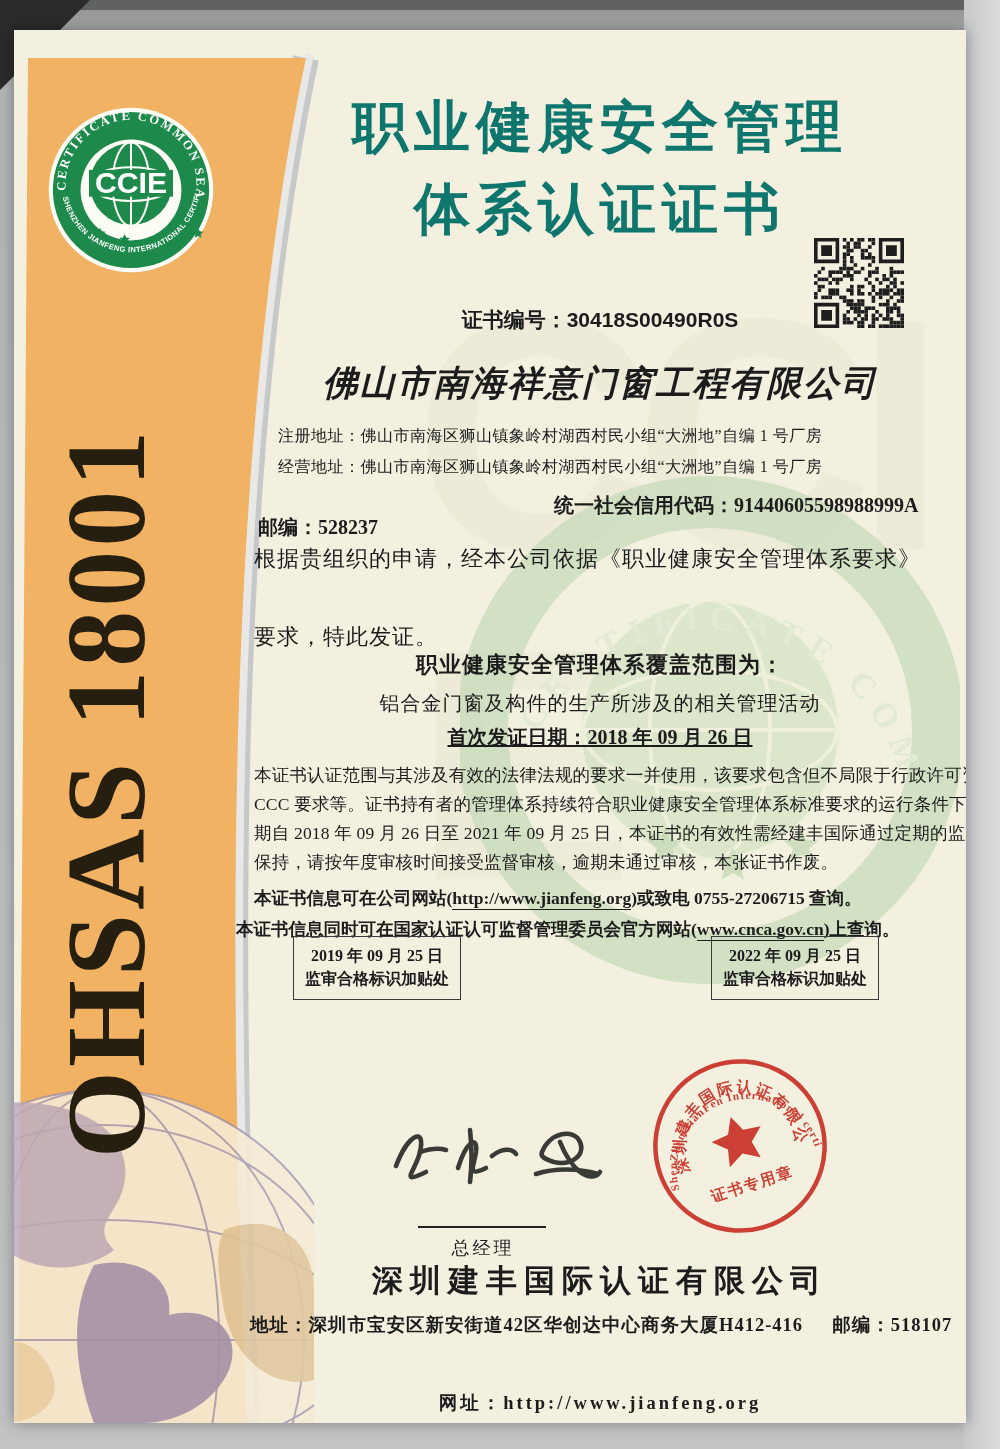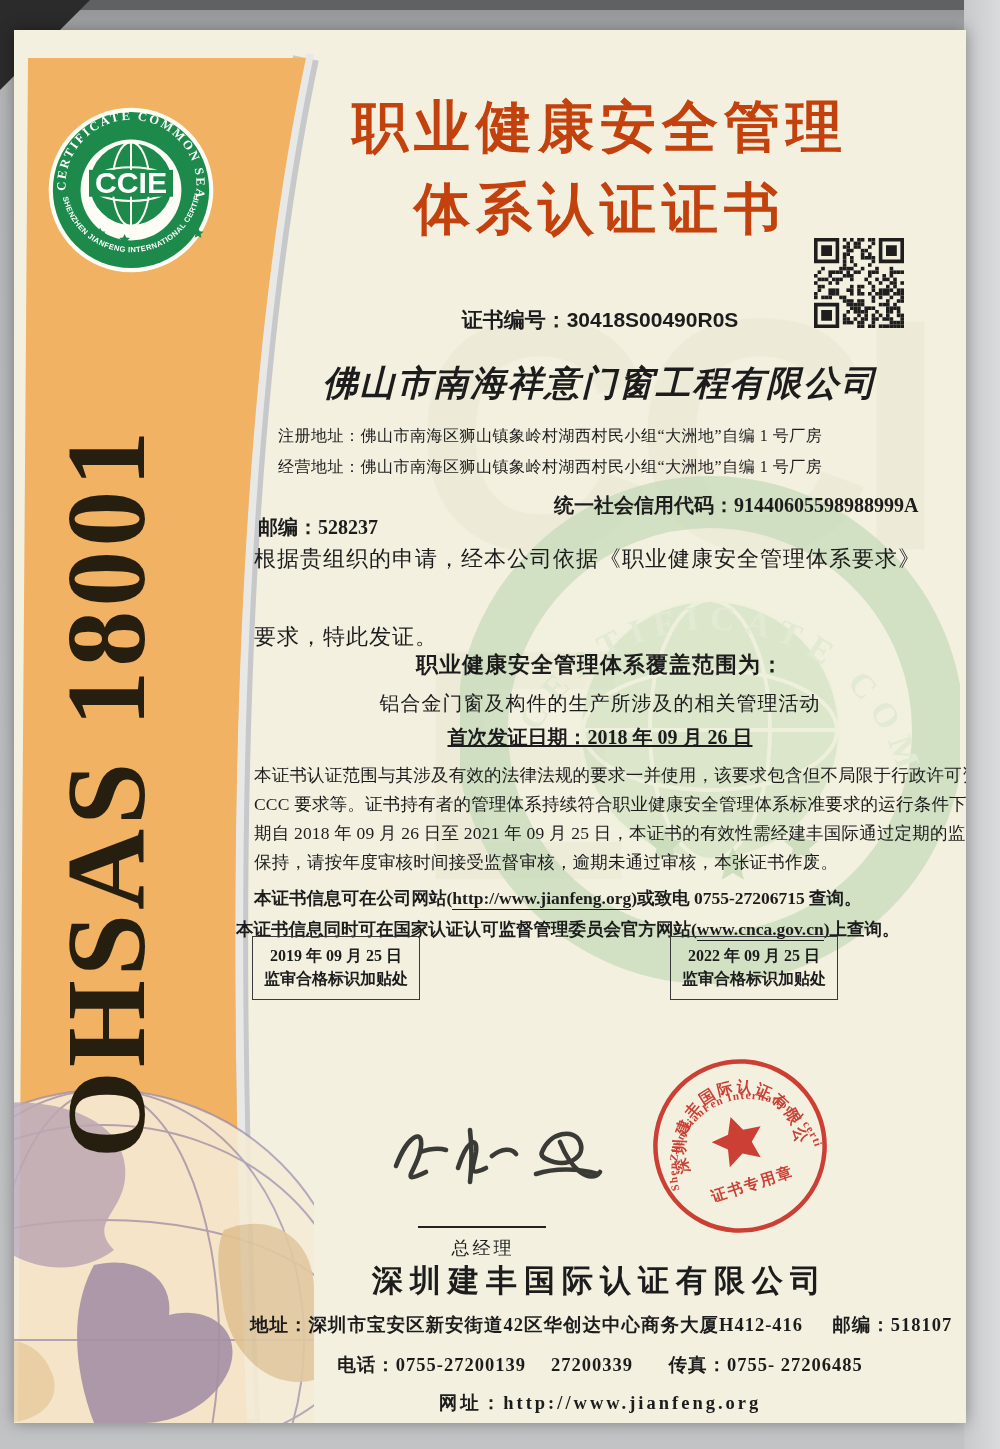--- a/index.html
+++ b/index.html
@@ -29,36 +29,36 @@
   
   .ohsas{
     left:-372px;top:690px;width:945px;height:145px;
     transform:rotate(-90deg);transform-origin:center;
     font-weight:bold;font-size:112px;letter-spacing:4px;
     color:#261f10;text-align:center;white-space:nowrap;
   }
   
   .t{position:absolute;white-space:nowrap;}
   .col{left:236px;width:700px;text-align:center;}
-  .title{font-size:56px;font-weight:bold;letter-spacing:6px;color:#c2410c;}
+  .title{font-size:56px;font-weight:bold;letter-spacing:6px;color:#0f766e;}
   .certno{font-size:21px;font-weight:bold;font-family:"Liberation Sans","DejaVu Sans",sans-serif;}
   .company{font-size:35px;font-weight:bold;letter-spacing:2px;}
   .addr{font-size:16px;letter-spacing:.5px;margin-left:20px;}
   .meta{font-size:20px;font-weight:600;}
   .para{font-size:22px;letter-spacing:1px;}
   .scopehead{font-size:22px;font-weight:bold;letter-spacing:1px;}
   .scopetext{font-size:20px;letter-spacing:1px;}
   .issue{font-size:20px;font-weight:bold;text-decoration:underline;}
   .terms{font-size:17.5px;letter-spacing:.2px;}
   .info{font-size:17.5px;font-weight:600;}
   .u{border-bottom:1.6px solid #1c1c1c;padding-bottom:1px;}
   .sticker{
     position:absolute;width:166px;height:62px;border:1.6px solid #3a3a3a;
     display:flex;flex-direction:column;justify-content:center;gap:2px;
-    text-align:center;font-size:16px;font-weight:600;background:transparent;
+    text-align:center;font-size:16px;font-weight:600;background:transparent;margin-left:41px;
   }
   .gm-line{left:404px;top:1196px;width:128px;height:2.4px;background:#222;}
   .gm-title{left:394px;top:1206px;width:150px;text-align:center;font-size:18px;letter-spacing:3px;}
   .issuer{font-size:31px;font-weight:bold;letter-spacing:7px;}
   .footline{font-size:18.5px;font-weight:bold;letter-spacing:1px;}
 </style>
 </head>
 <body>
 
 <div class="abs scan-top"></div>
@@ -450,21 +450,16 @@
       <text x="100" y="150" text-anchor="middle" font-size="17" font-weight="bold" fill="#c83227" letter-spacing="2" font-family="Liberation Serif,serif">证书专用章</text>
     </g>
   </svg>
 
   <div class="t col issuer" style="top:1230px;">深圳建丰国际认证有限公司</div>
   <div class="t col footline" style="top:1282px;">
     <span>地址：</span><span>深圳市宝安区新安街道42区华创达中心商务大厦H412-416</span>
     <span style="display:inline-block;width:18px;"></span>
     <span>邮编：</span><span>518107</span>
   </div>
-  <div class="t col footline" style="top:1322px;">
-    <span>电话：</span><span>0755-27200139　 27200339</span>
-    <span style="display:inline-block;width:24px;"></span>
-    <span>传真：</span><span>0755- 27206485</span>
-  </div>
   <div class="t col footline" style="top:1360px;letter-spacing:3px;">
     <span>网址：</span><span>http://www.jianfeng.org</span>
   </div>
 </div>
 
 </body></html>

